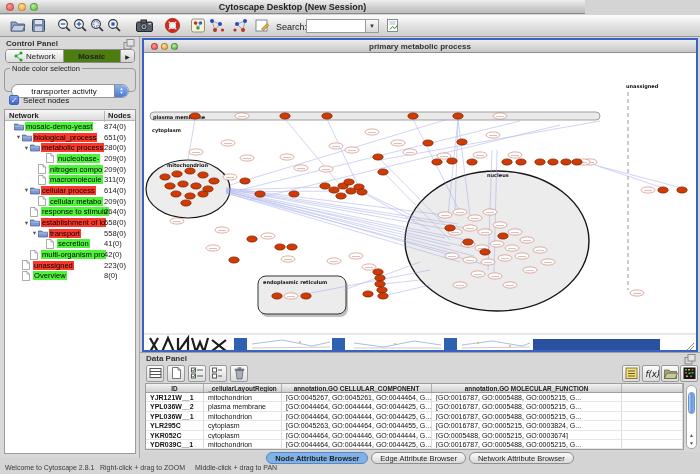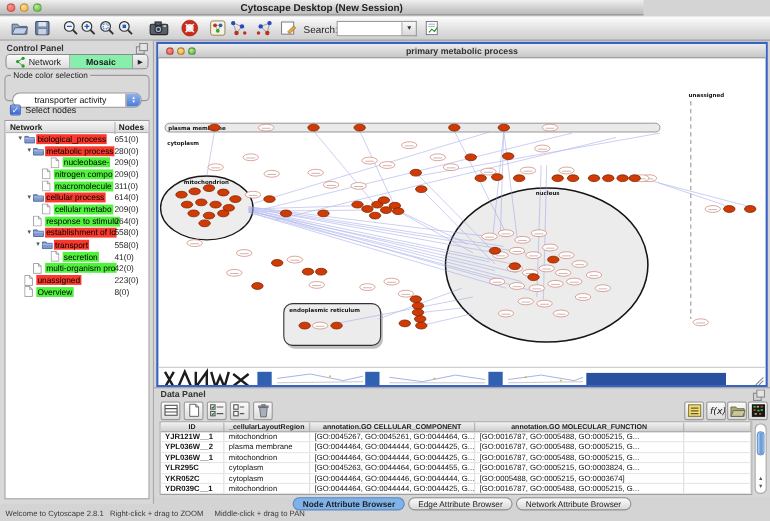--- a/index.html
+++ b/index.html
@@ -22,21 +22,21 @@
   .search{position:absolute;left:306px;top:4px;width:60px;height:14px;border:1px solid #9a9a9a;background:#fff;font-size:8px}
   .search-dd{position:absolute;left:366px;top:4px;width:13px;height:14px;border:1px solid #9a9a9a;border-left:none;
     background:linear-gradient(#fafafa,#d8d8d8);font-size:6px;color:#333;text-align:center;line-height:13px}
 
   
   .control-panel{position:absolute;left:0;top:37px;width:140px;height:421px;background:#d9d9d9;border-right:1px solid #a8a8a8}
   .cp-title{position:absolute;left:6px;top:2px;font-size:8px;font-weight:bold;color:#333}
   .float-ic{position:absolute;width:12px;height:11px}
   .cp-tabs{position:absolute;left:5px;top:12px;width:130px;height:14px;display:flex;border:1px solid #8a8a8a;border-radius:4px;overflow:hidden;background:#e6e6e6}
   .cptab{flex:1;display:flex;align-items:center;justify-content:center;gap:2px;font-size:8px;background:linear-gradient(#fbfbfb,#dcdcdc);border-right:1px solid #9a9a9a;color:#222}
-  .cptab.sel{background:#86efac;font-weight:bold}
+  .cptab.sel{background:#4d7c0f;font-weight:bold}
   .cptab-arrow{width:13px;display:flex;align-items:center;justify-content:center;font-size:6px;background:linear-gradient(#f4f4f4,#d2d2d2);color:#222}
   .groupbox{position:absolute;left:4px;top:31px;width:132px;height:24px;border:1px solid #9a9a9a;border-radius:4px}
   .groupbox .legend{position:absolute;left:5px;top:-5px;background:#d9d9d9;padding:0 2px;font-size:7.5px;color:#222}
   .dropdown{position:absolute;left:6px;top:15px;width:118px;height:14px;background:#fff;border:1px solid #979797;border-radius:7px;overflow:hidden}
   .dropdown .val{position:absolute;left:0;top:0;width:104px;text-align:center;font-size:8px;line-height:13px;color:#111}
   .dropdown .cap{position:absolute;right:0;top:0;width:14px;height:100%;background:linear-gradient(#8fb2ee,#4a7ad8);border-left:1px solid #888;
     display:flex;flex-direction:column;align-items:center;justify-content:center;color:#fff;font-size:4px;line-height:4px}
   .chkrow{position:absolute;left:9px;top:58px;display:flex;align-items:center;gap:4px}
   .chk{width:10px;height:10px;border:1px solid #4468b8;border-radius:2px;background:linear-gradient(#7da2ea,#3765cf);
     color:#fff;font-size:8px;line-height:9px;text-align:center;font-weight:bold}
@@ -221,20 +221,32 @@
     <div class="chkrow">
       <span class="chk">✓</span>
       <span class="chklabel">Select nodes</span>
     </div>
     <div class="tree-box">
       <div class="tree-head">
         <span class="c1">Network</span>
         <span class="c2">Nodes</span>
       </div>
       <div id="tree-rows">
+          <div class="trow">
+            <span class="ind" style="width: 2px;"></span>
+            <span class="exp"></span>
+            <span class="ticon">
+              <svg width="10" height="9" viewBox="0 0 10 9">
+                <path d="M0.5 2 L3.8 2 L4.8 3.2 L9.5 3.2 L9.5 8 L0.5 8z" fill="#7e9ad0" stroke="#3c5688" stroke-width="0.7"></path>
+                <rect x="0.5" y="3.6" width="9" height="1" fill="#aabce4"></rect>
+              </svg>
+            </span>
+            <span class="tlabel green">mosaic-demo-yeast</span>
+            <span class="tcount">874(0)</span>
+          </div>
           <div class="trow">
             <span class="ind" style="width: 10px;"></span>
             <span class="exp">▼</span>
             <span class="ticon">
               <svg width="10" height="9" viewBox="0 0 10 9">
                 <path d="M0.5 2 L3.8 2 L4.8 3.2 L9.5 3.2 L9.5 8 L0.5 8z" fill="#7e9ad0" stroke="#3c5688" stroke-width="0.7"></path>
                 <rect x="0.5" y="3.6" width="9" height="1" fill="#aabce4"></rect>
               </svg>
             </span>
             <span class="tlabel red">biological_process</span>

